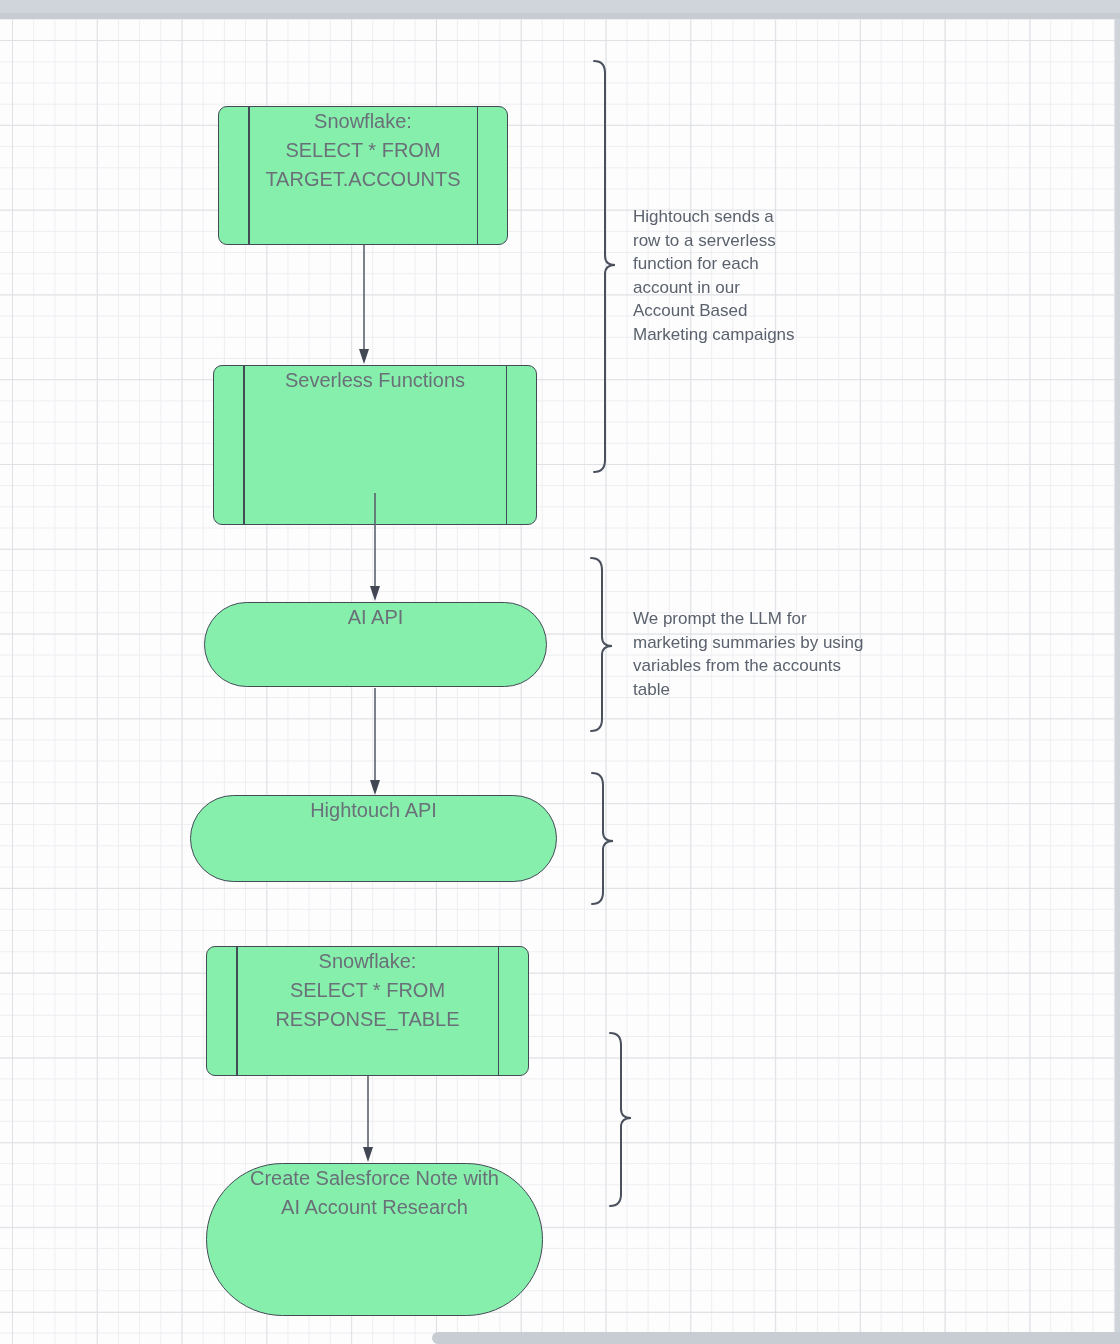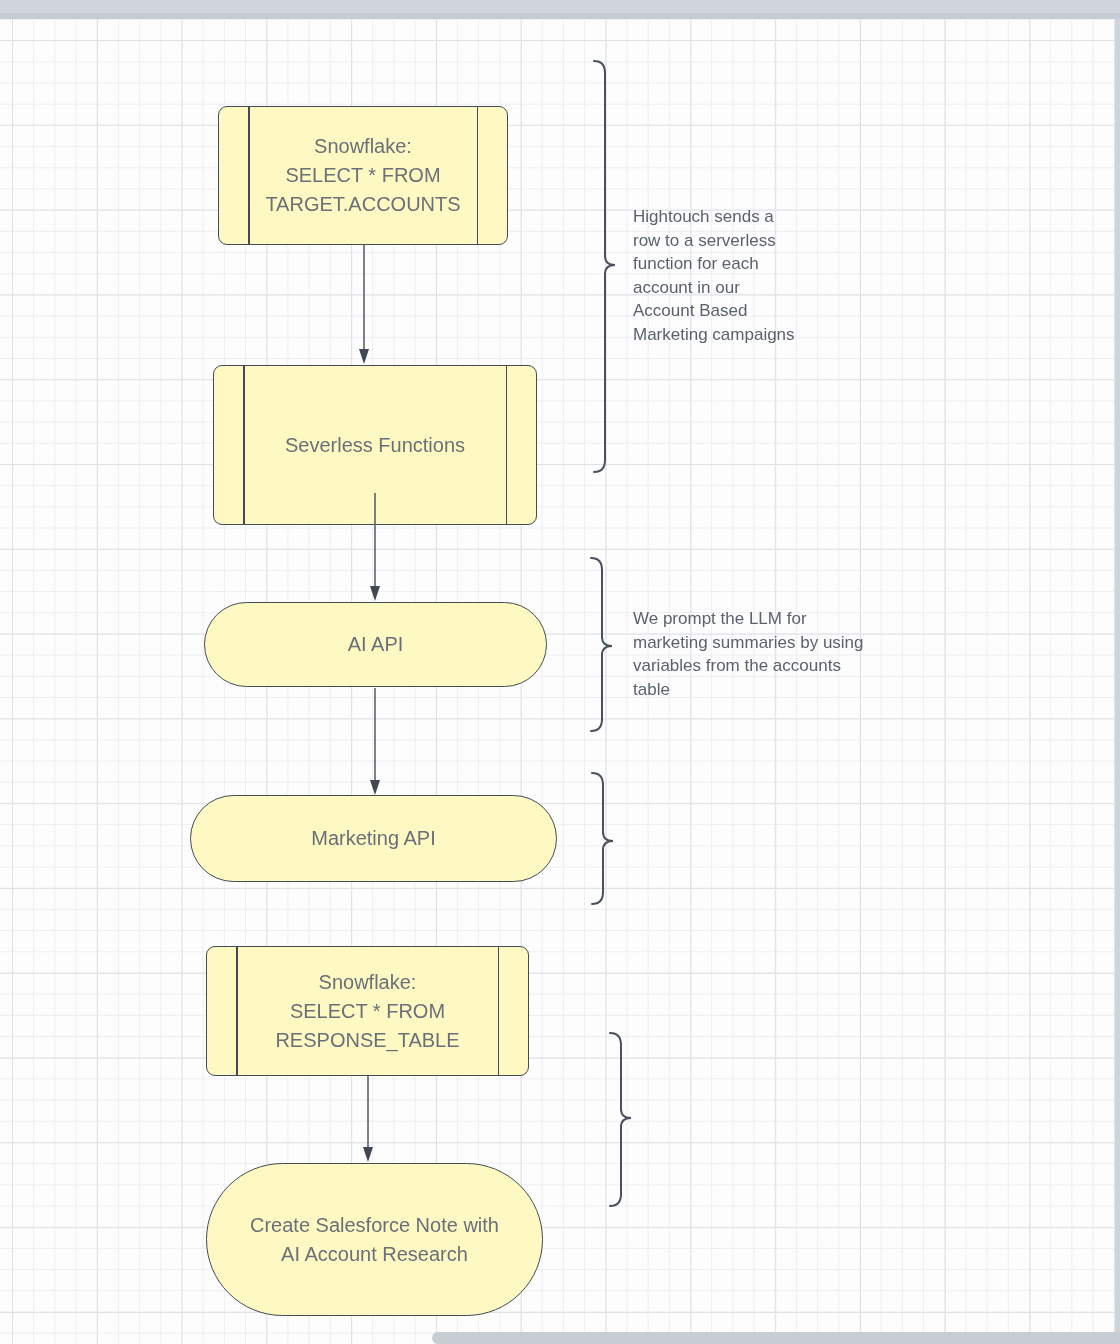--- a/index.html
+++ b/index.html
@@ -28,23 +28,23 @@
   #right-strip{
     position:absolute;right:0;top:19px;width:5px;bottom:0;
     background:#cfd3da;z-index:5;
   }
   #h-scroll-thumb{
     position:absolute;left:432px;top:1332px;width:688px;height:12px;
     background:#c8ccd3;border-radius:6px 0 0 6px;z-index:6;
   }
   
   .node{
-    position:absolute;box-sizing:border-box;background:#fef9c3;
+    position:absolute;box-sizing:border-box;background:#86efac;
     border:1.5px solid #434b57;
-    display:flex;align-items:center;justify-content:center;
+    display:flex;justify-content:center;
   }
   .node.pp{border-radius:9px;}
   .pp-bar{
     position:absolute;top:0;bottom:0;width:1.5px;background:#434b57;
   }
   .pp-bar.pp-left{left:29px;}
   .pp-bar.pp-right{right:29px;}
   .node-label{
     white-space:pre-line;text-align:center;
     font-size:20px;line-height:29px;color:#6a7078;
@@ -79,21 +79,21 @@
     <div class="pp-bar pp-left"></div>
     <div class="pp-bar pp-right"></div>
     <div class="node-label">Severless Functions</div>
   </div>
 
   <div class="node stadium" style="left:204px;top:602px;width:343px;height:85px;border-radius:43px">
     <div class="node-label">AI API</div>
   </div>
 
   <div class="node stadium" style="left:190px;top:795px;width:367px;height:87px;border-radius:44px">
-    <div class="node-label">Marketing API</div>
+    <div class="node-label">Hightouch API</div>
   </div>
 
   <div class="node pp" style="left:206px;top:946px;width:323px;height:130px">
     <div class="pp-bar pp-left"></div>
     <div class="pp-bar pp-right"></div>
     <div class="node-label">Snowflake:
 SELECT * FROM
 RESPONSE_TABLE</div>
   </div>
 

